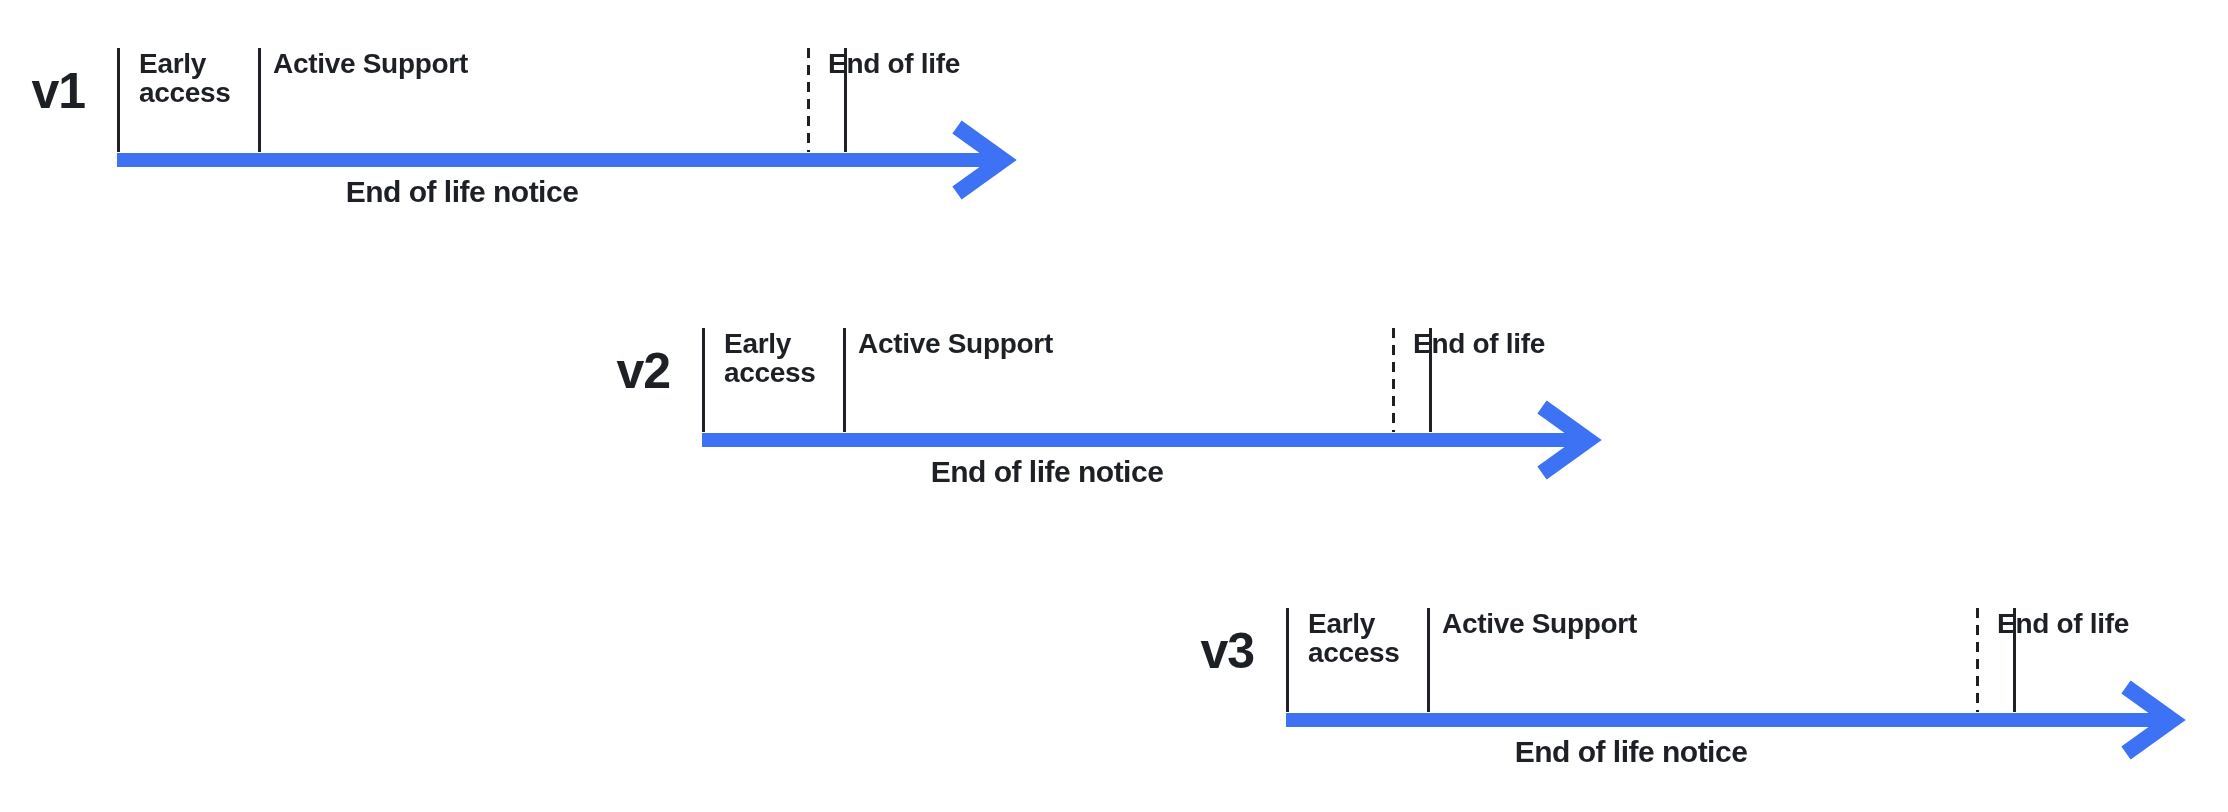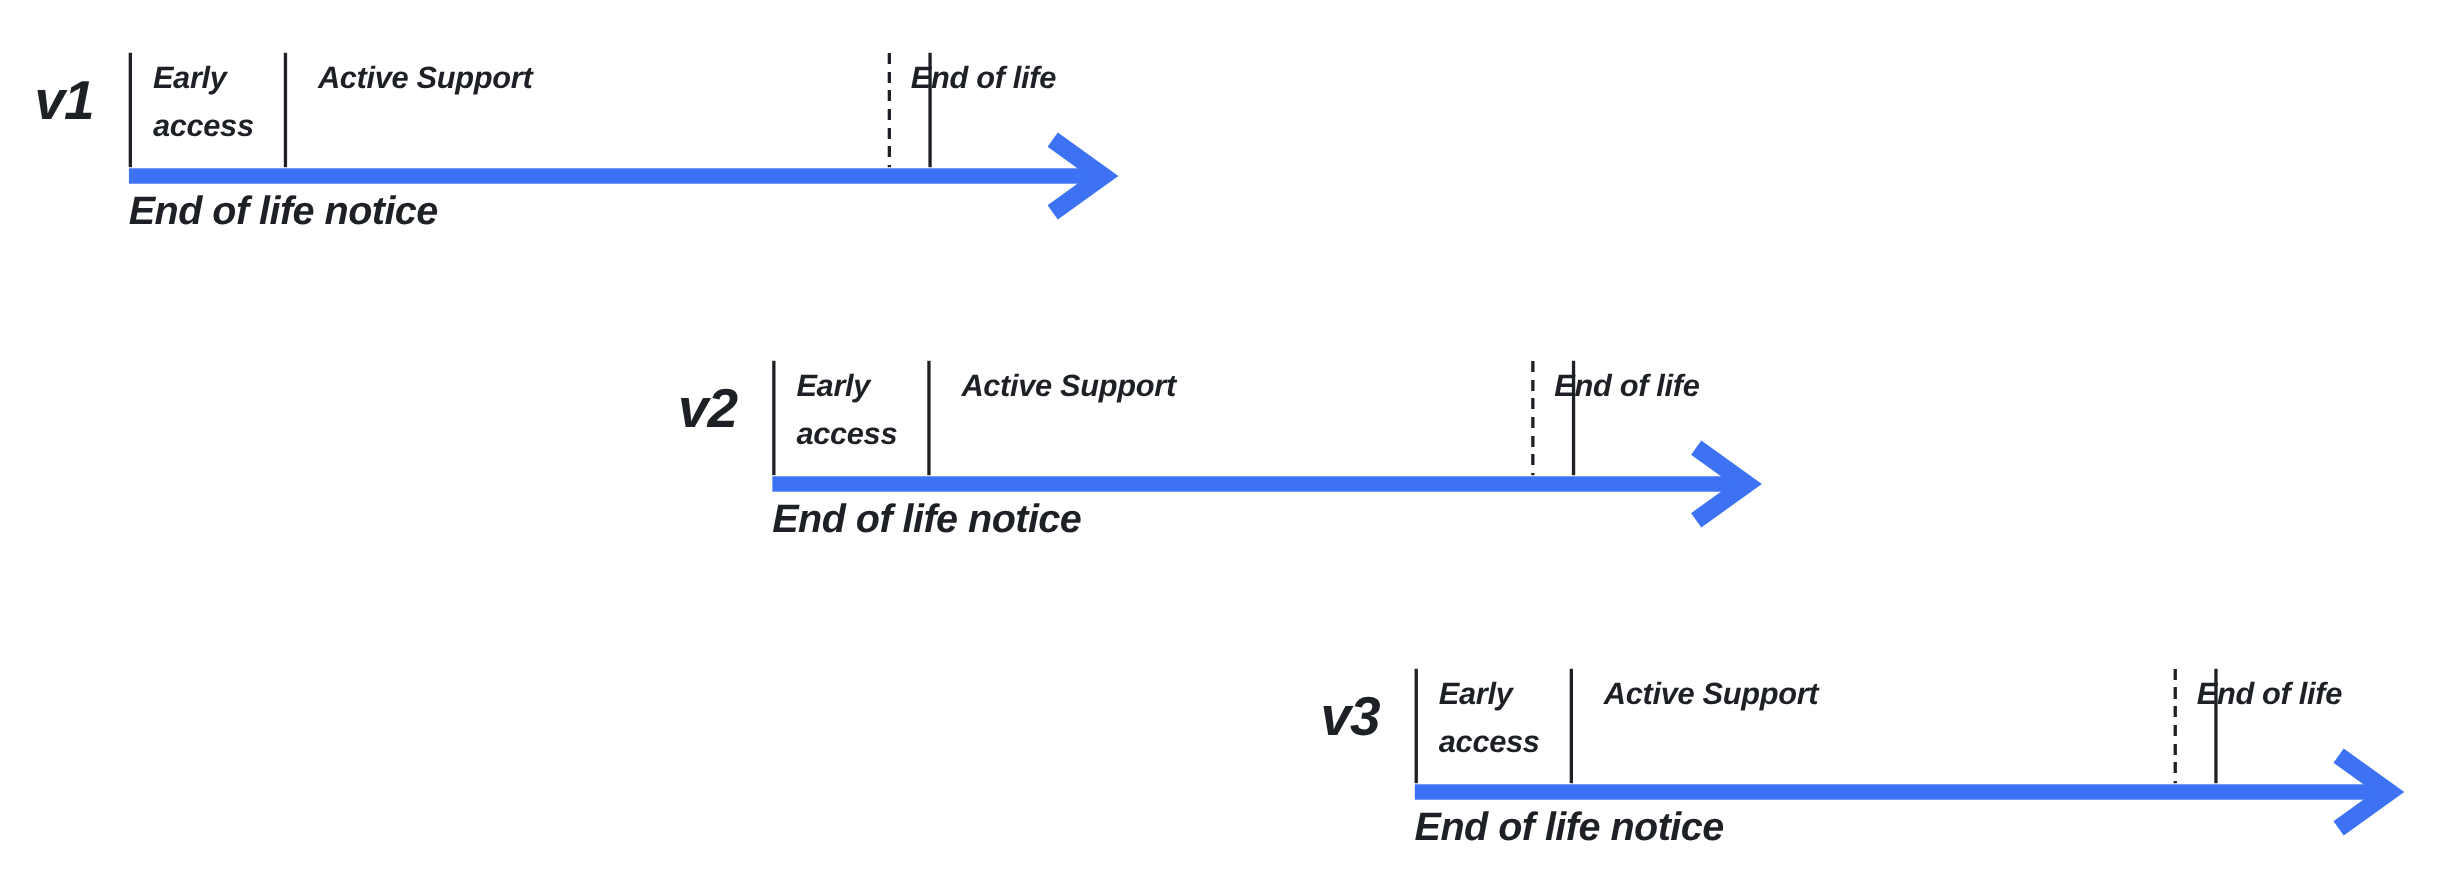--- a/index.html
+++ b/index.html
@@ -18,21 +18,20 @@
     width:2228px;
     height:812px;
     background:var(--bg);
     overflow:hidden;
   }
   
   .timeline{
     position:absolute;
     width:960px;
     height:170px;
-    font-style:italic;
   }
   .tl-1{left:117px;top:48px;}
   .tl-2{left:702px;top:328px;}
   .tl-3{left:1286px;top:608px;}
 
   .version-label{
     position:absolute;
     left:-142px;
     top:18px;
     width:110px;
@@ -62,35 +61,35 @@
     background:repeating-linear-gradient(
       to bottom,
       var(--ink) 0px, var(--ink) 10px,
       transparent 10px, transparent 17px
     );
   }
   .phase-label{
     position:absolute;
     top:1px;
     font-size:28px;
-    line-height:44px;
+    line-height:29px;
     font-weight:700;
     letter-spacing:-0.3px;
     white-space:nowrap;
   }
   .label-early{left:22px;width:100px;white-space:normal;}
-  .label-active{left:172px;}
+  .label-active{left:156px;}
   .label-eol{left:711px;}
   .label-notice{
     position:absolute;
     left:0;
     top:127px;
     width:690px;
-    text-align:left;
-    font-size:36px;
+    text-align:center;
+    font-size:30px;
     line-height:34px;
     font-weight:700;
     letter-spacing:-0.5px;
     white-space:nowrap;
   }
   .arrow{
     position:absolute;
     left:0;
     top:71px;
     display:block;

